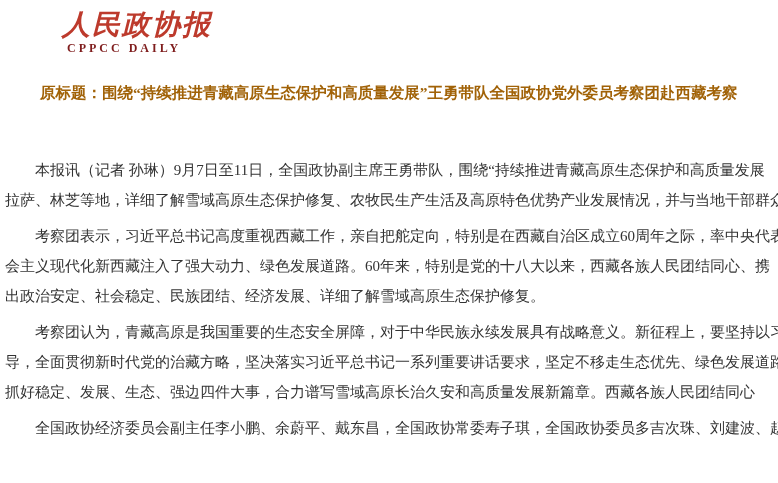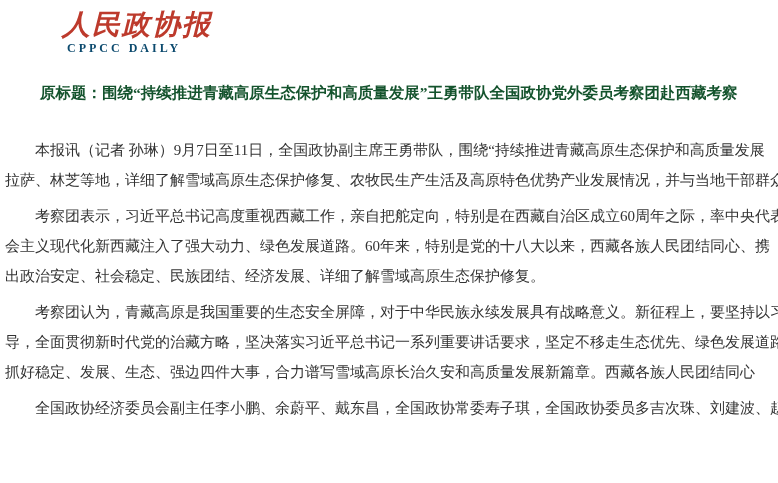--- a/index.html
+++ b/index.html
@@ -20,37 +20,37 @@
     color: #bd3a2c;
     font-size: 28px;
     line-height: 30px;
     font-weight: bold;
     font-style: italic;
     letter-spacing: 2px;
     text-decoration: none;
   }
   .logo-en {
     display: block;
-    color: #0c4a6e;
+    color: #7f1d1d;
     font-size: 12px;
     line-height: 14px;
     font-weight: bold;
     letter-spacing: 3px;
     margin: 1px 0 0 5px;
   }
   .article-title {
     margin: 28px 8px 0 40px;
     font-size: 15.5px;
     line-height: 20px;
     font-weight: bold;
-    color: #14532d;
+    color: #a16207;
     white-space: nowrap;
   }
   .article-body {
-    margin-top: 32px;
+    margin-top: 52px;
     padding-left: 5px;
   }
   .para { margin-bottom: 6px; }
   .line {
     font-size: 15px;
     line-height: 30px;
     color: #333333;
     white-space: nowrap;
   }
   .line.first { padding-left: 30px; }

